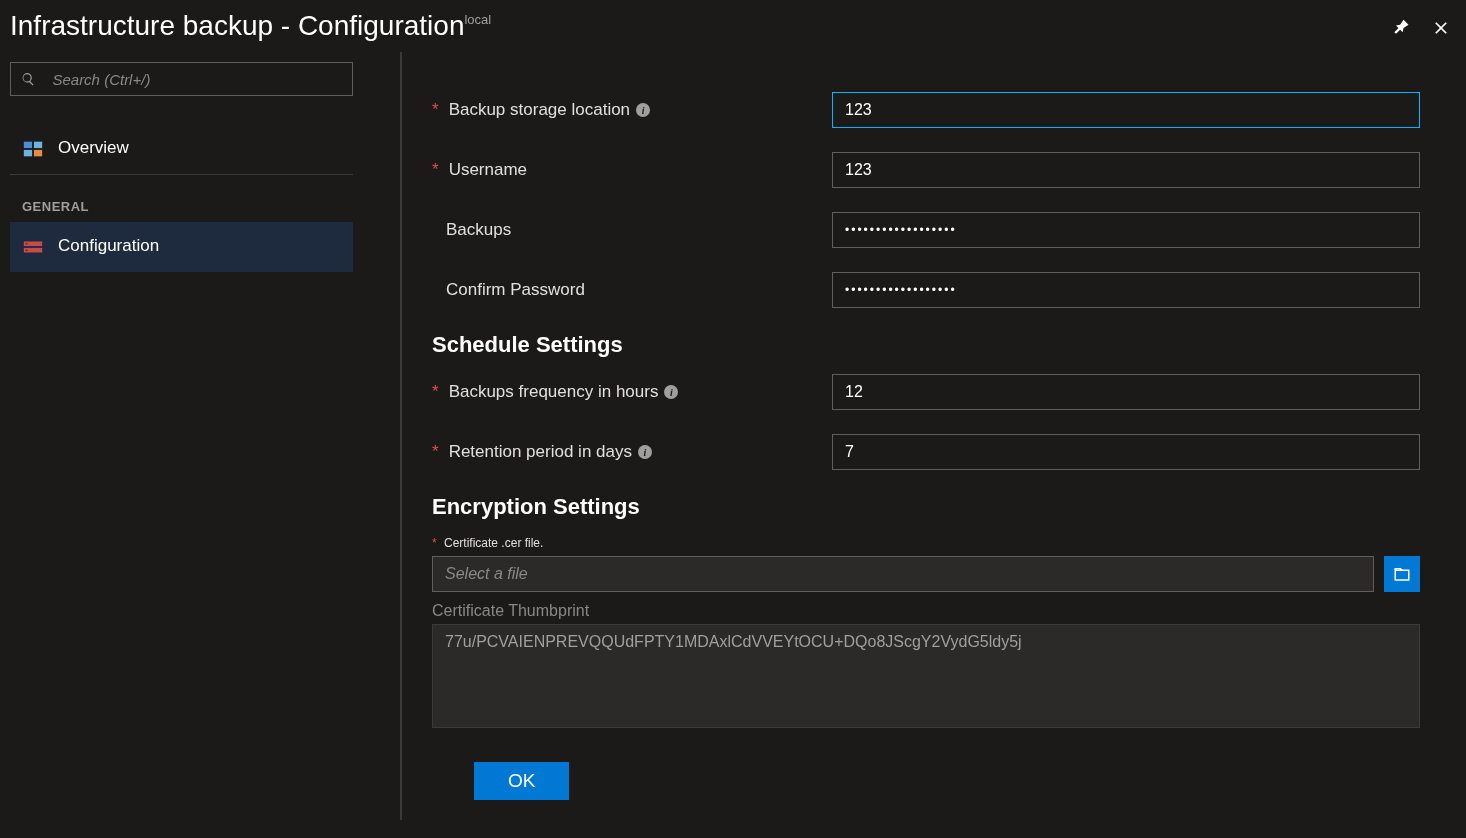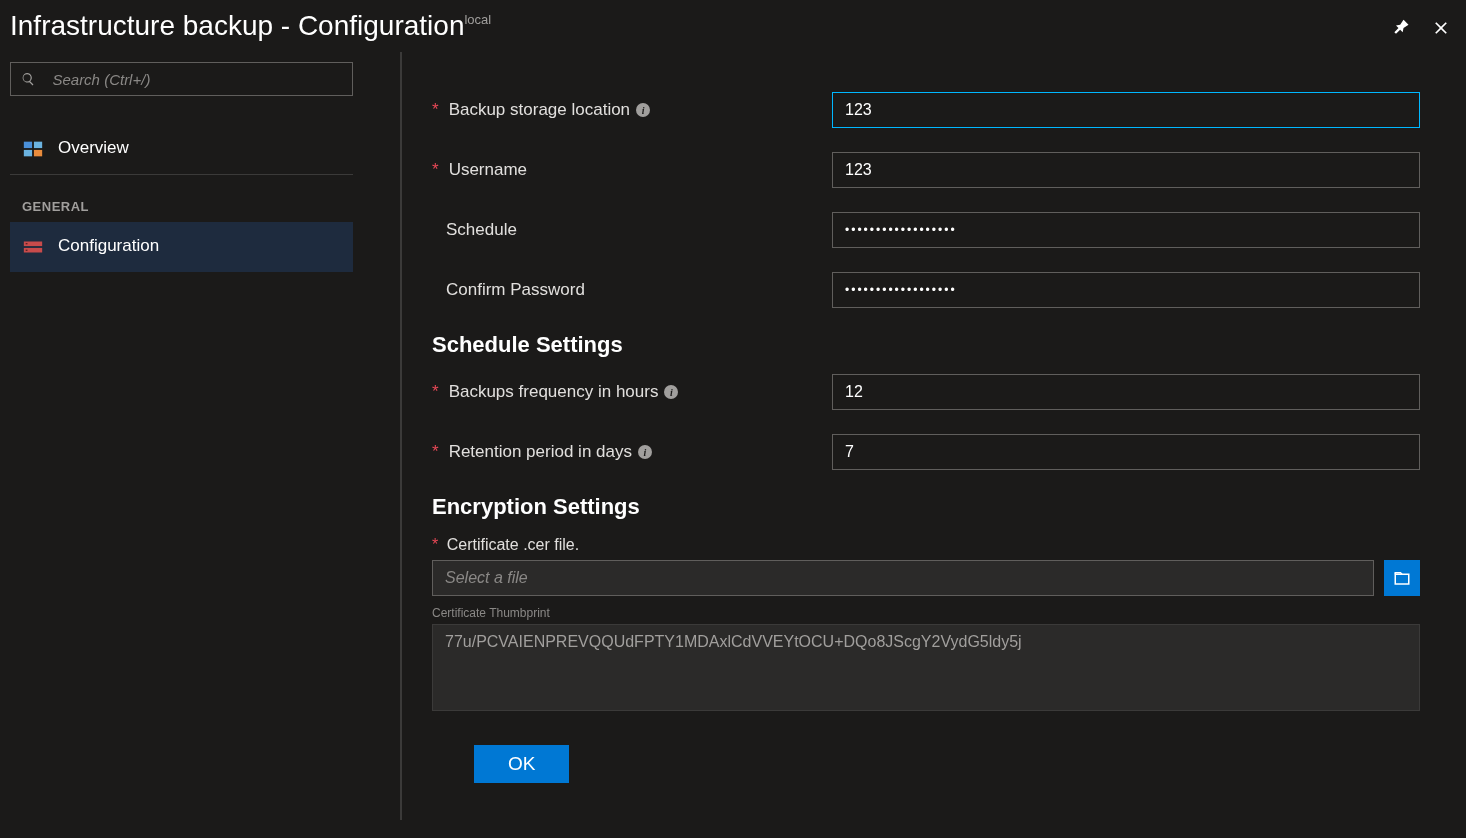--- a/index.html
+++ b/index.html
@@ -135,21 +135,21 @@
     }
     .form-input.focused { border: 1px solid #00b7ff; }
     .section-heading {
       font-size: 22px;
       font-weight: 600;
       color: #fff;
       margin-bottom: 16px;
       margin-top: 8px;
     }
     .cert-label {
-      font-size: 16px;
+      font-size: 12px;
       color: #e1dfdd;
       margin-bottom: 6px;
     }
     .file-row {
       display: flex;
       align-items: center;
       gap: 10px;
       margin-bottom: 10px;
     }
     .file-input {
@@ -167,27 +167,27 @@
     .file-button {
       width: 36px;
       height: 36px;
       background: #0078d4;
       display: flex;
       align-items: center;
       justify-content: center;
       cursor: pointer;
     }
     .thumbprint-label {
-      font-size: 12px;
+      font-size: 16px;
       color: #8a8886;
       margin-bottom: 4px;
     }
     .thumbprint-box {
       width: 988px;
-      height: 87px;
+      height: 104px;
       background: #2b2a29;
       border: 1px solid #3b3a39;
       color: #a19f9d;
       font-size: 16px;
       padding: 8px 12px;
     }
     .ok-button {
       background: #0078d4;
       color: #fff;
       font-size: 19px;
@@ -264,21 +264,21 @@
     <div class="form-row">
       <div class="form-label">
         <span class="required">*</span>
         <span>Username</span>
       </div>
       <input class="form-input" value="123" style="">
     </div>
 
     <div class="form-row">
       <div class="form-label">
-        <span style="margin-left:14px">Schedule</span>
+        <span style="margin-left:14px">Backups</span>
       </div>
       <div class="form-input pw-dots" style="display:flex;align-items:center">••••••••••••••••••</div>
     </div>
 
     <div class="form-row">
       <div class="form-label">
         <span style="margin-left:14px">Confirm Password</span>
       </div>
       <div class="form-input pw-dots" style="display:flex;align-items:center">••••••••••••••••••</div>
     </div>

